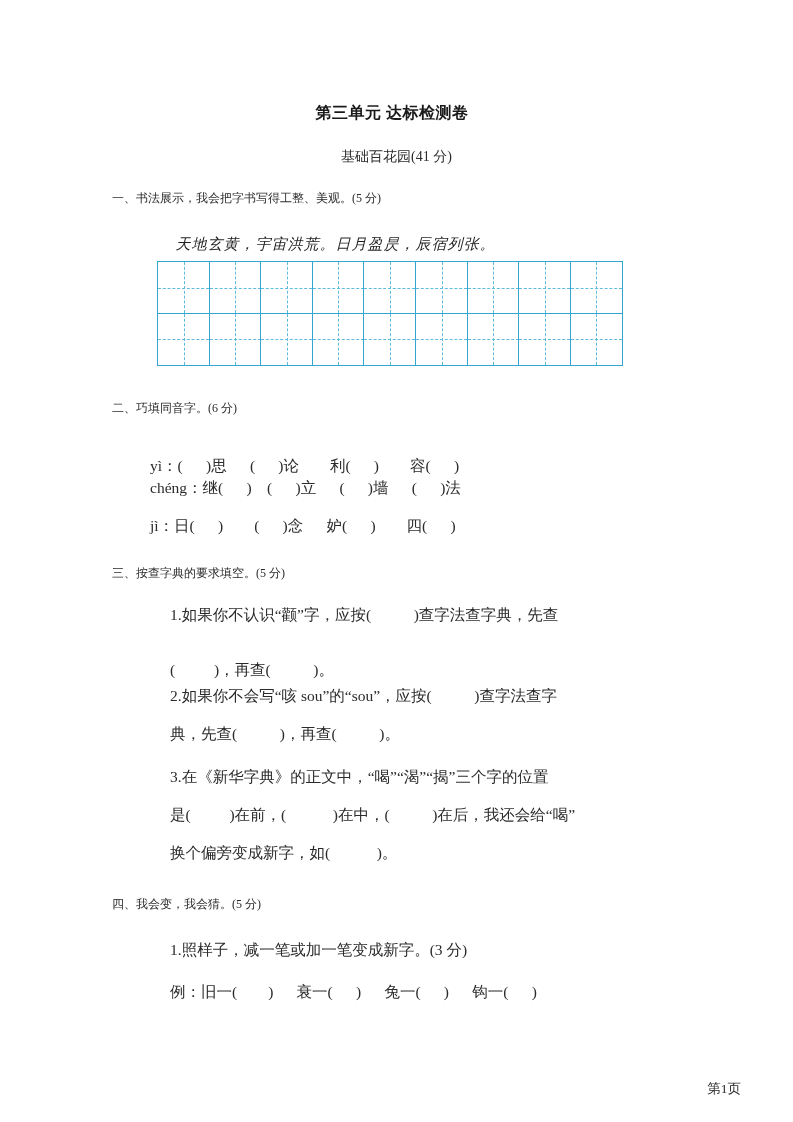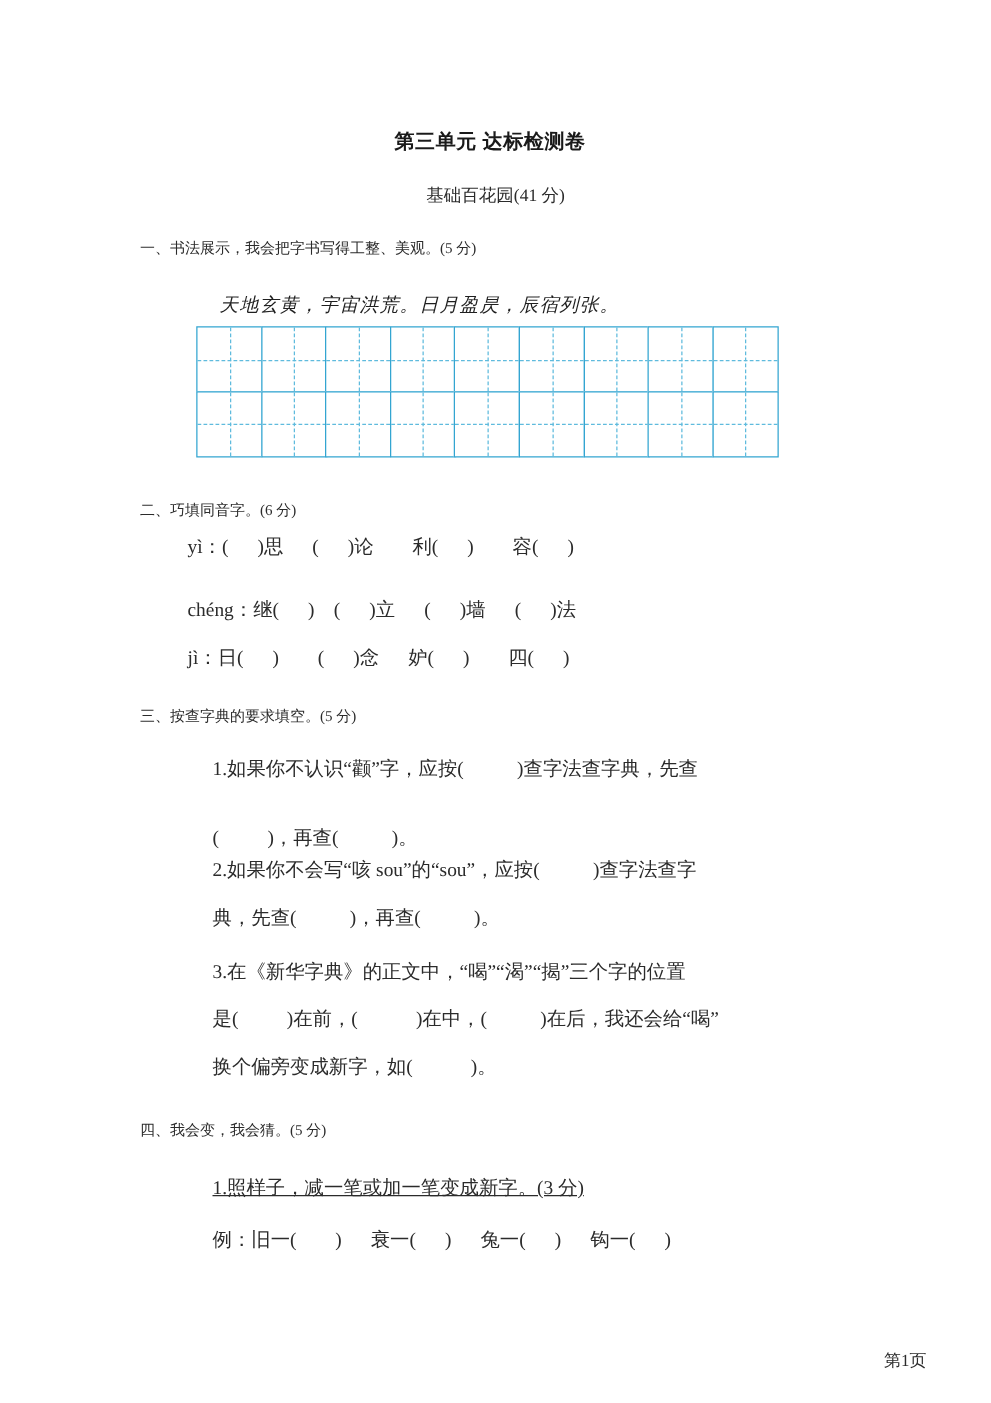--- a/index.html
+++ b/index.html
@@ -168,21 +168,21 @@
       <div class="grid-cell"></div>
       <div class="grid-cell"></div>
       <div class="grid-cell"></div>
       <div class="grid-cell"></div>
       <div class="grid-cell"></div>
     </div>
   </div>
 
   <div class="sec-head" style="top:400px;">二、巧填同音字。(6 分)</div>
 
-  <div class="line indent1" style="top:427px;">yì：(      )思      (      )论        利(      )        容(      )</div>
+  <div class="line indent1" style="top:456px;">yì：(      )思      (      )论        利(      )        容(      )</div>
 
   <div class="line indent1" style="top:478px;">chéng：继(      )    (      )立      (      )墙      (      )法</div>
 
   <div class="line indent1" style="top:516px;">jì：日(      )        (      )念      妒(      )        四(      )</div>
 
   <div class="sec-head" style="top:565px;">三、按查字典的要求填空。(5 分)</div>
 
   <div class="line indent2" style="top:605px;">1.如果你不认识“颧”字，应按(           )查字法查字典，先查</div>
 
   <div class="line indent2" style="top:660px;font-family:Liberation Serif, serif;">(          )，再查(           )。</div>
@@ -192,19 +192,19 @@
   <div class="line indent2" style="top:724px;">典，先查(           )，再查(           )。</div>
 
   <div class="line indent2" style="top:767px;">3.在《新华字典》的正文中，“喝”“渴”“揭”三个字的位置</div>
 
   <div class="line indent2" style="top:805px;">是(          )在前，(            )在中，(           )在后，我还会给“喝”</div>
 
   <div class="line indent2" style="top:843px;">换个偏旁变成新字，如(            )。</div>
 
   <div class="sec-head" style="top:896px;">四、我会变，我会猜。(5 分)</div>
 
-  <div class="line indent2" style="top:940px;text-decoration:underline;">1.照样子，减一笔或加一笔变成新字。(3 分)</div>
+  <div class="line indent2" style="top:940px;">1.照样子，减一笔或加一笔变成新字。(3 分)</div>
 
   <div class="line indent2" style="top:982px;">例：旧一(        )      衰一(      )      兔一(      )      钩一(      )</div>
 
   <div class="footer">第1页</div>
 
 </div>
 
 </body></html>

